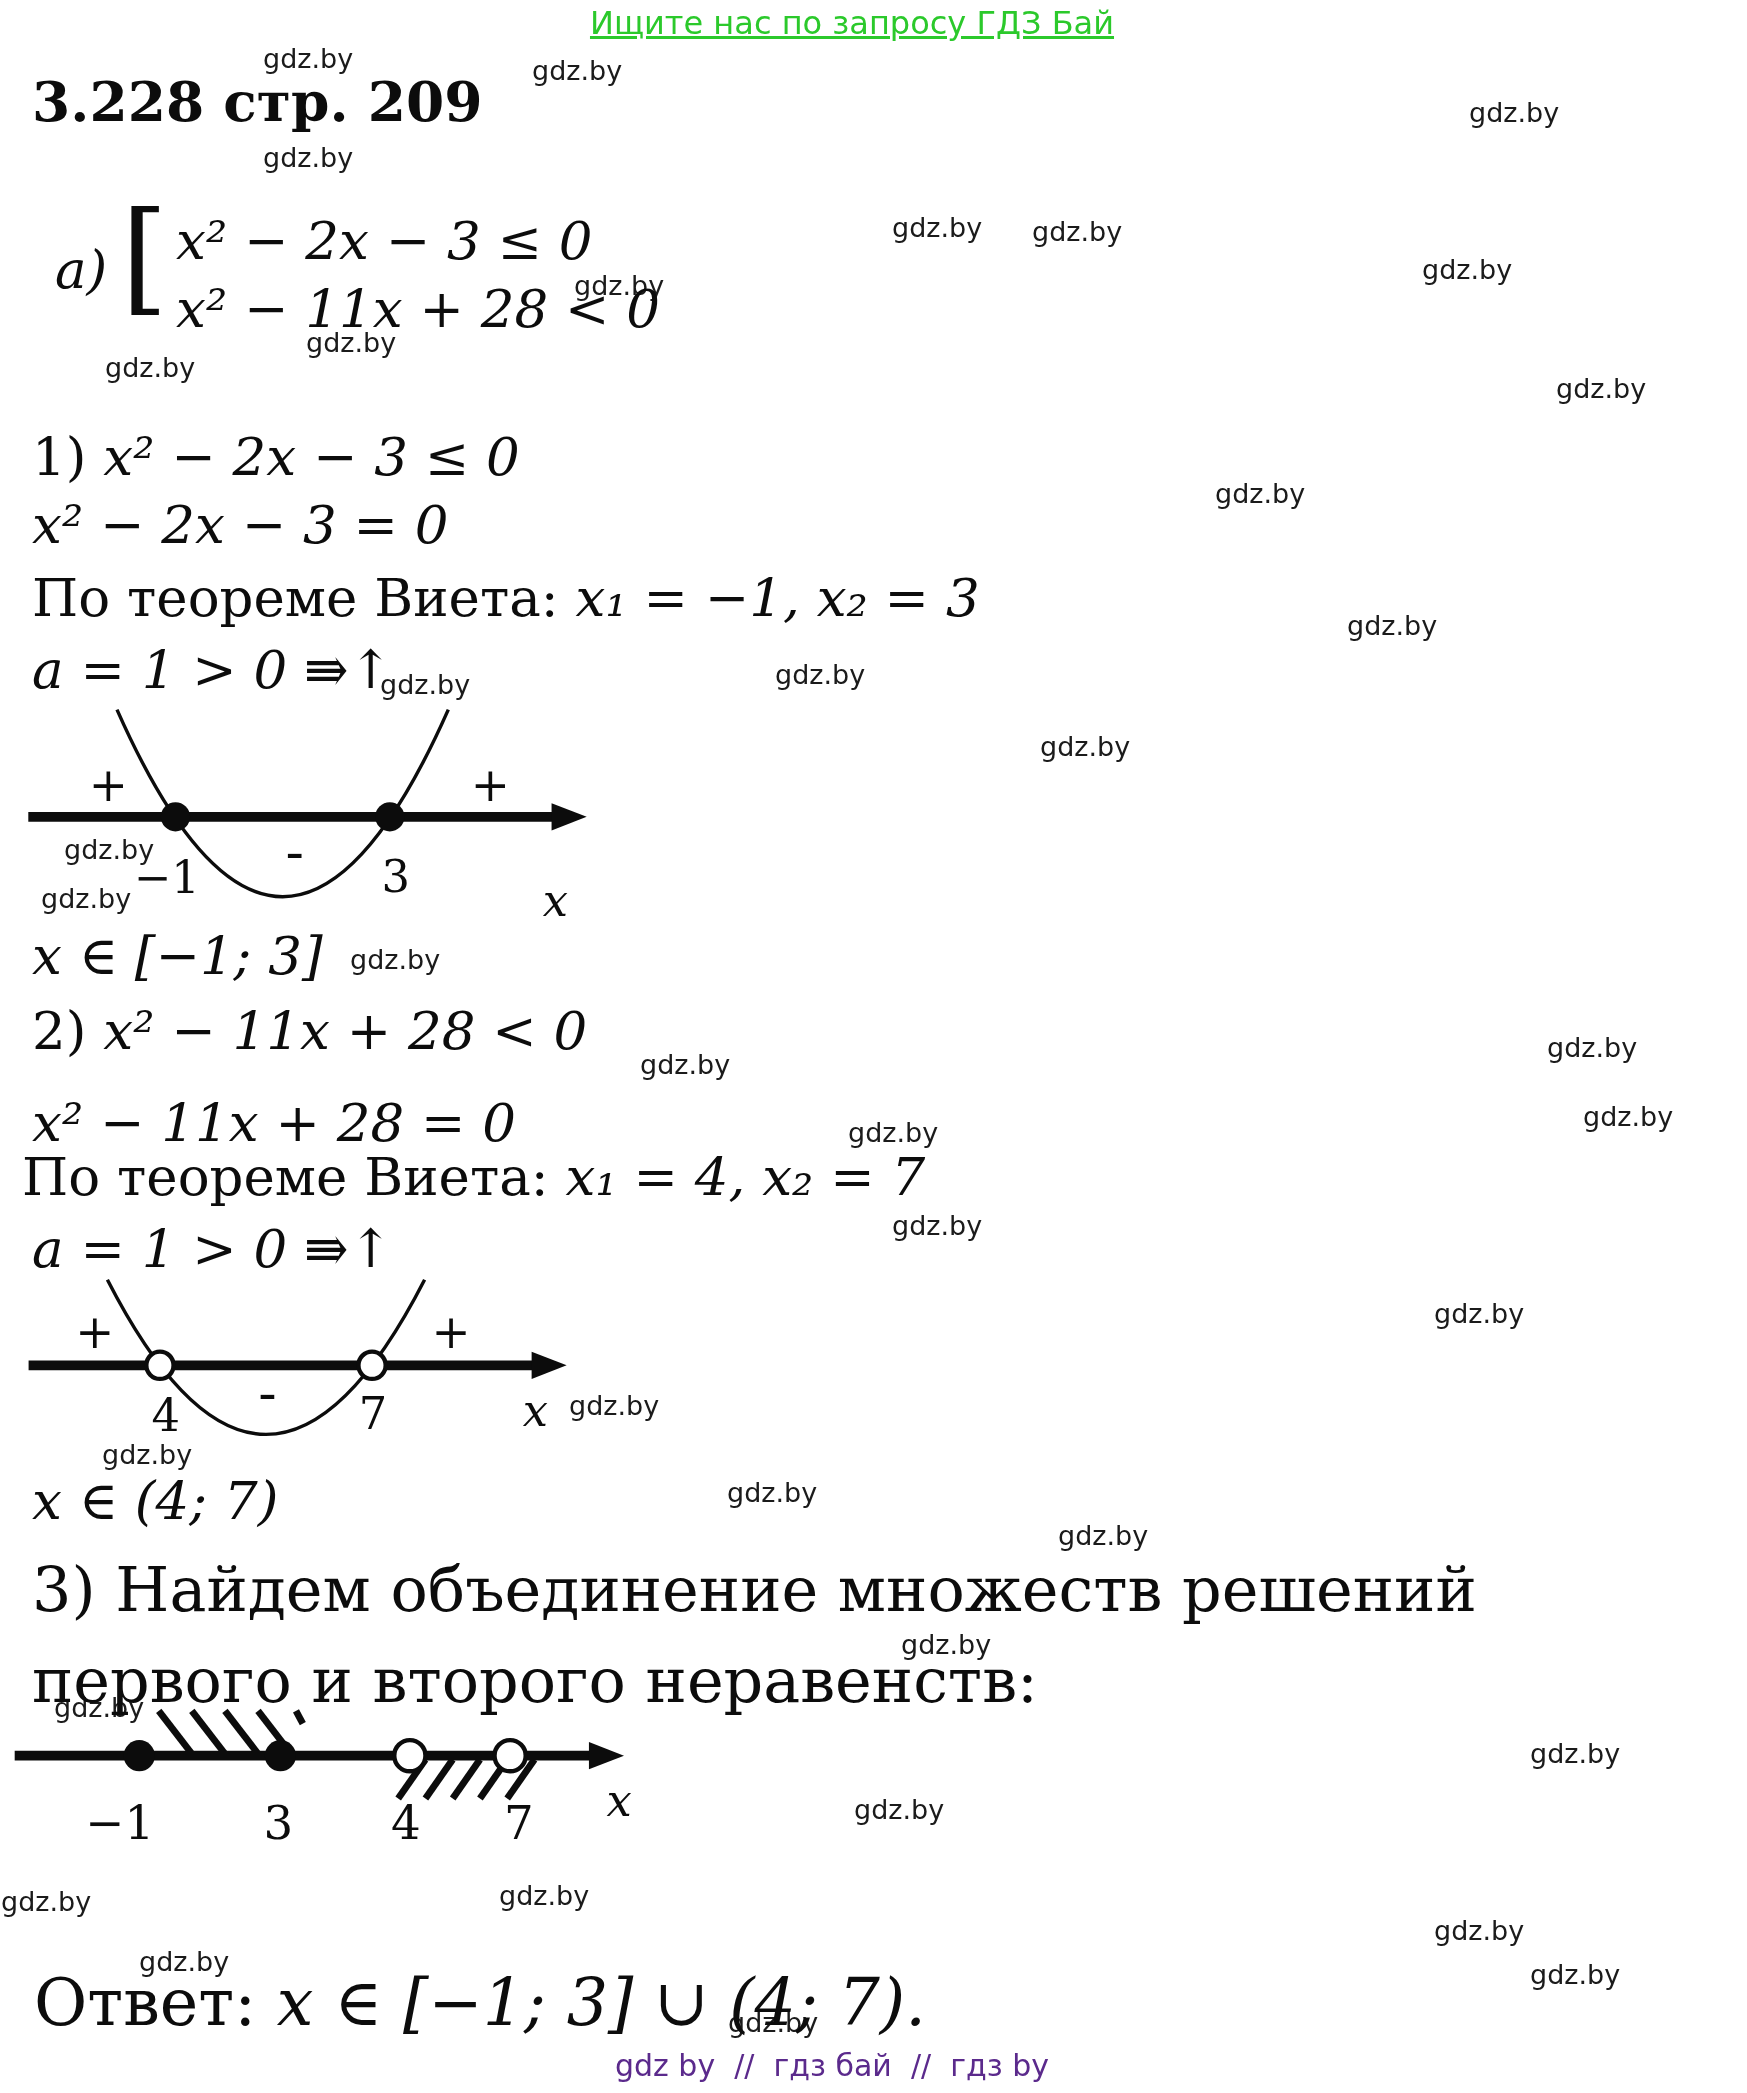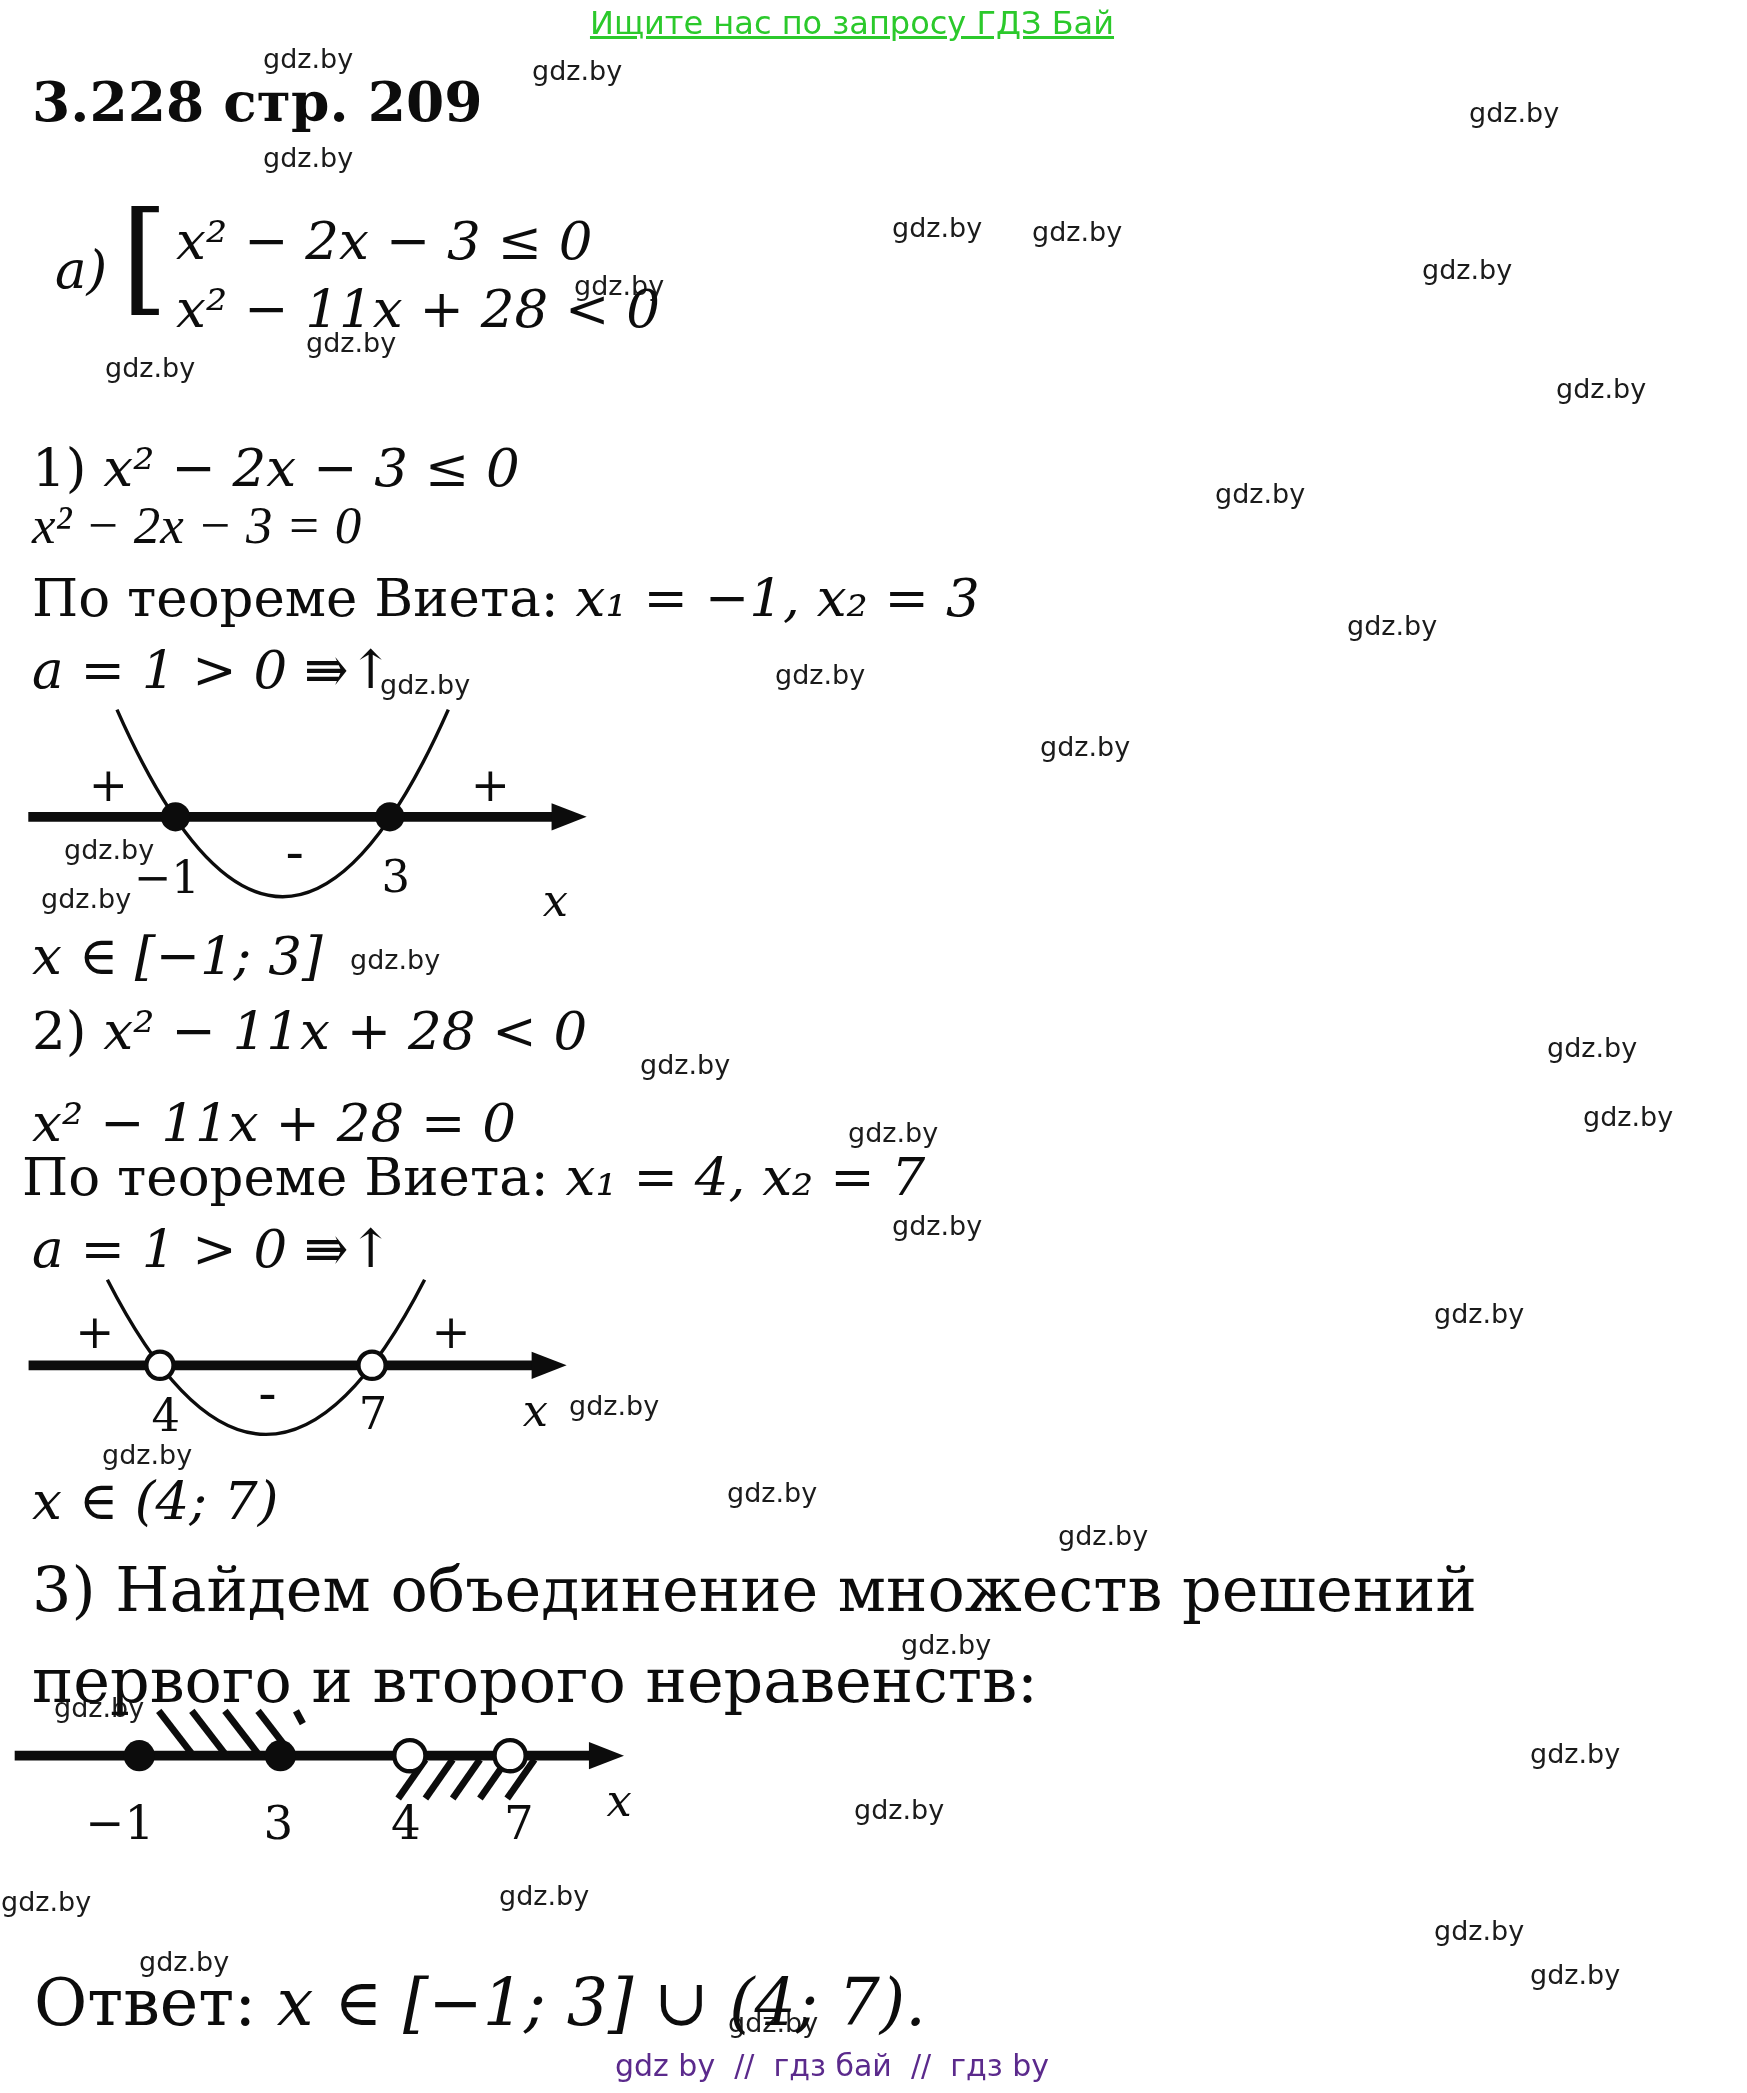--- a/index.html
+++ b/index.html
@@ -98,25 +98,25 @@
 
 <h1 class="abs title">3.228 стр. 209</h1>
 
 <div>
   <span class="abs m" style="left:55px;top:240px;">а)</span>
   <span class="abs m bracket">[</span>
   <div class="abs m" style="left:176px;top:211px;">x² − 2x − 3 ≤ 0</div>
   <div class="abs m" style="left:176px;top:279px;">x² − 11x + 28 &lt; 0</div>
 </div>
 
-<div class="abs m" style="left:32px;top:427px;margin-top:11px;">
+<div class="abs m" style="left:32px;top:427px;">
   <span class="up">1)</span>
   <span>x² − 2x − 3 ≤ 0</span>
 </div>
-<div class="abs m" style="left:32px;top:495px;font-family:Liberation Serif, serif;">x² − 2x − 3 = 0</div>
+<div class="abs m" style="left:32px;top:495px;">x² − 2x − 3 = 0</div>
 <div class="abs m" style="left:32px;top:568px;">
   <span class="up">По теореме Виета:</span>
   <span>x₁ = −1, x₂ = 3</span>
 </div>
 <div class="abs m" style="left:32px;top:640px;">a = 1 &gt; 0 ⇛↑</div>
 
 <svg class="abs" style="left:24.4px;top:694px;" width="566" height="229" viewBox="0 0 580 235">
   <path class="curve" d="M95,16 Q265,400 435,16"></path>
   <line class="axis" x1="4" y1="126" x2="545" y2="126"></line>
   <polygon class="arrowhead" points="541,112 577,126 541,140"></polygon>

